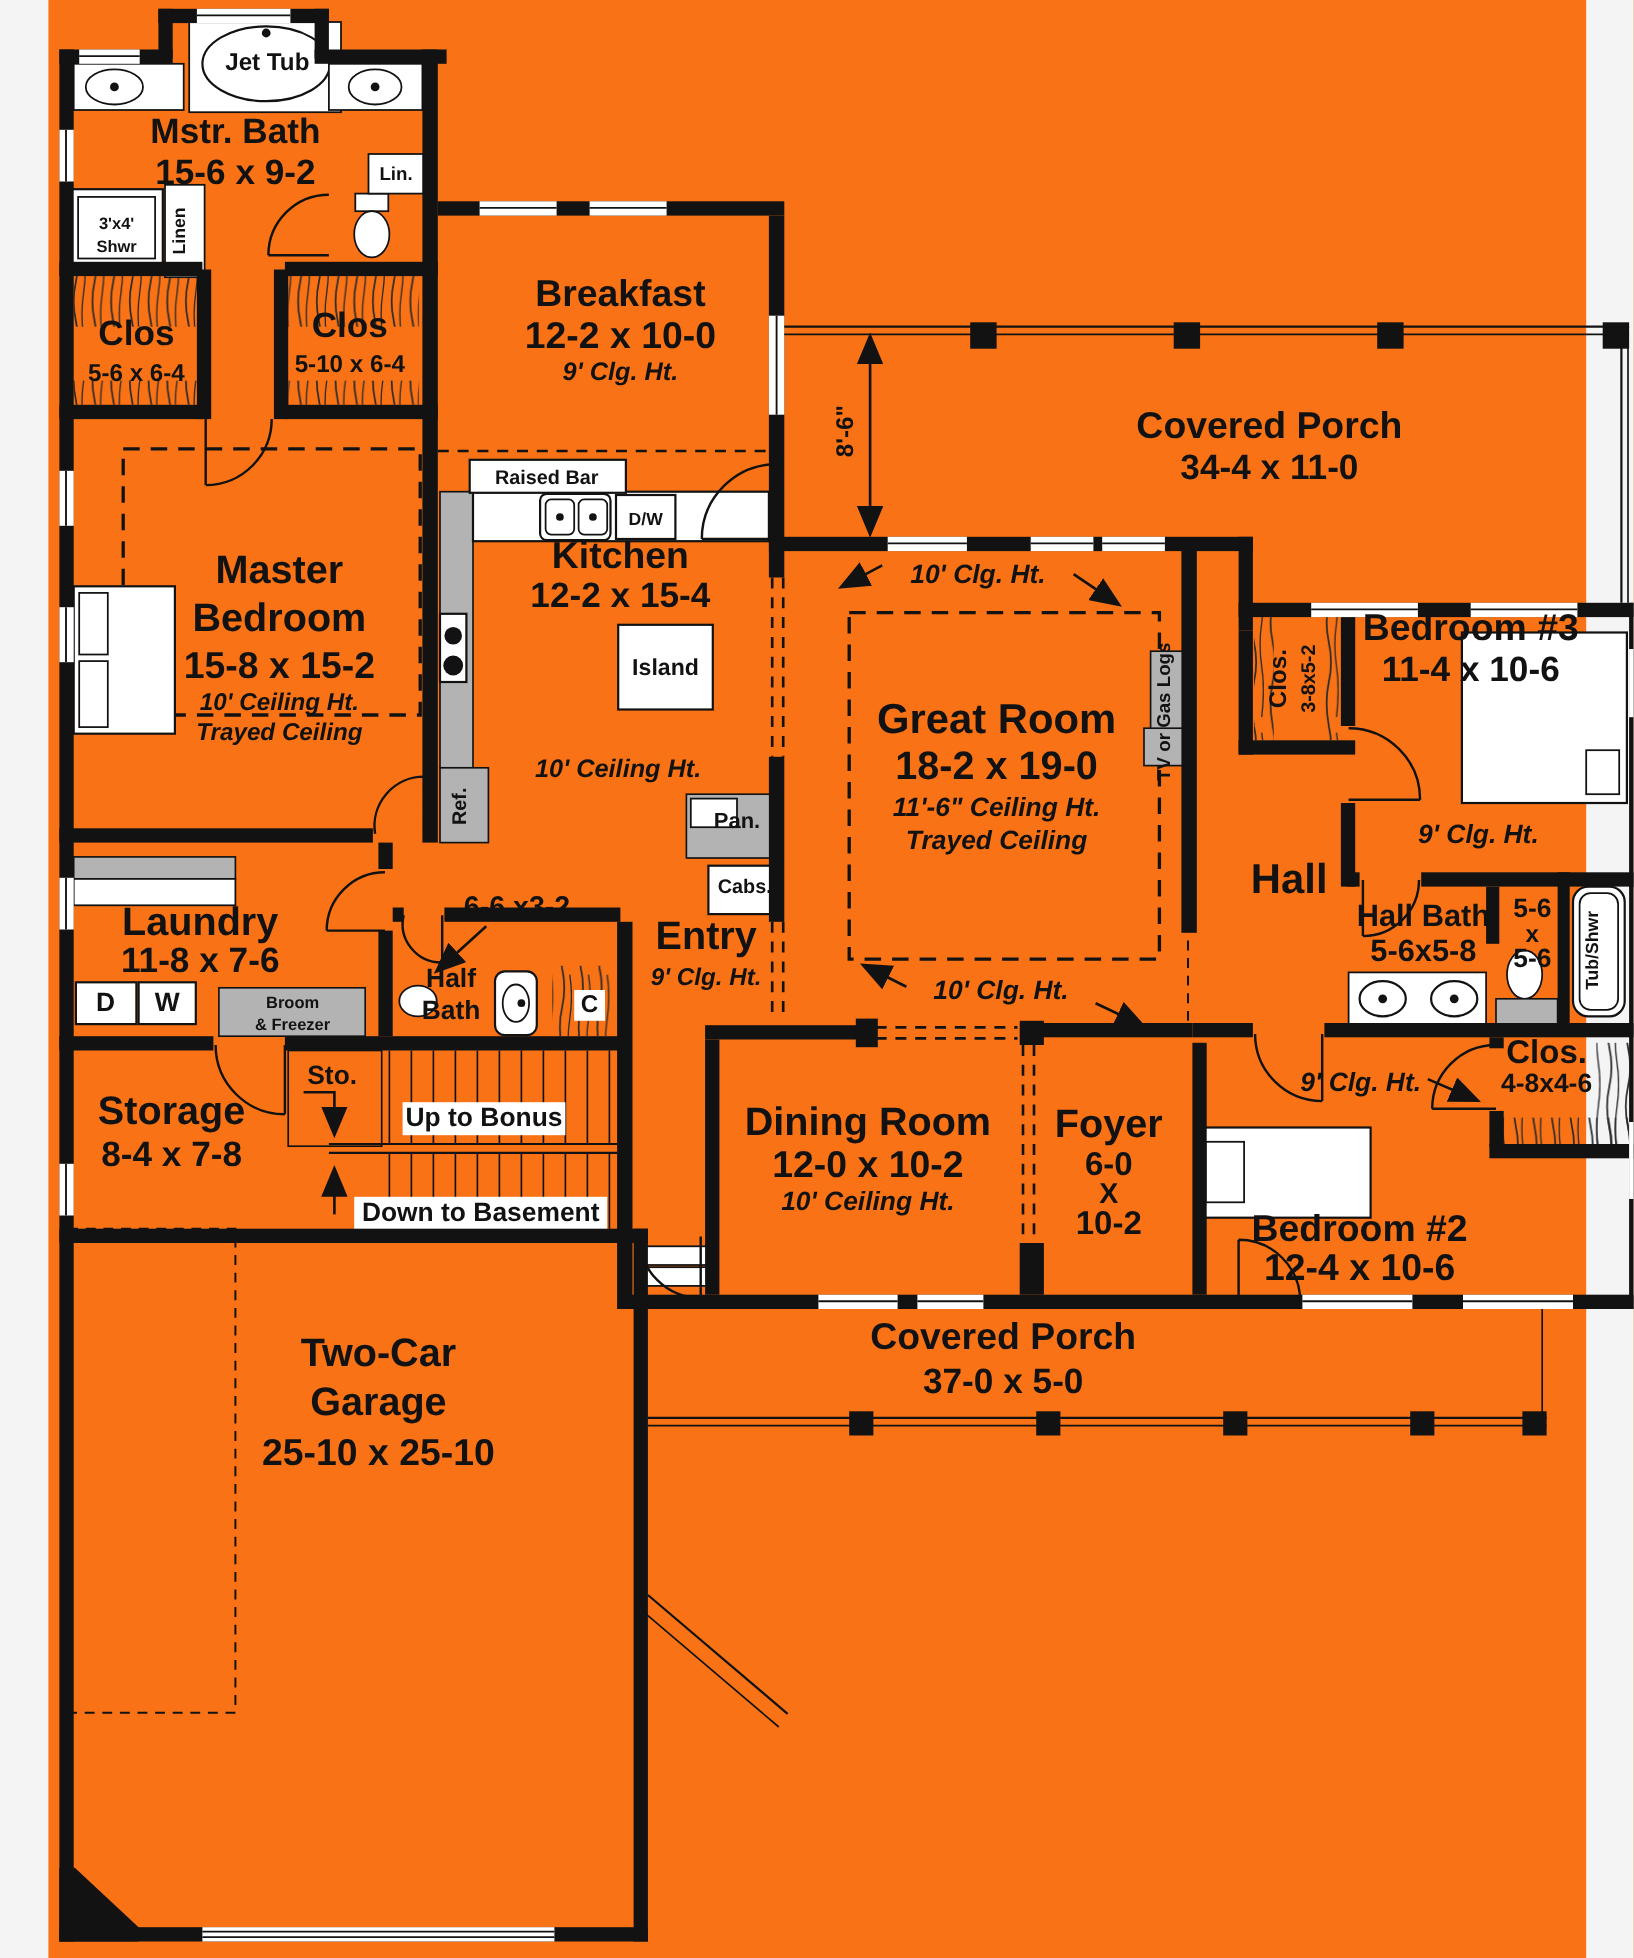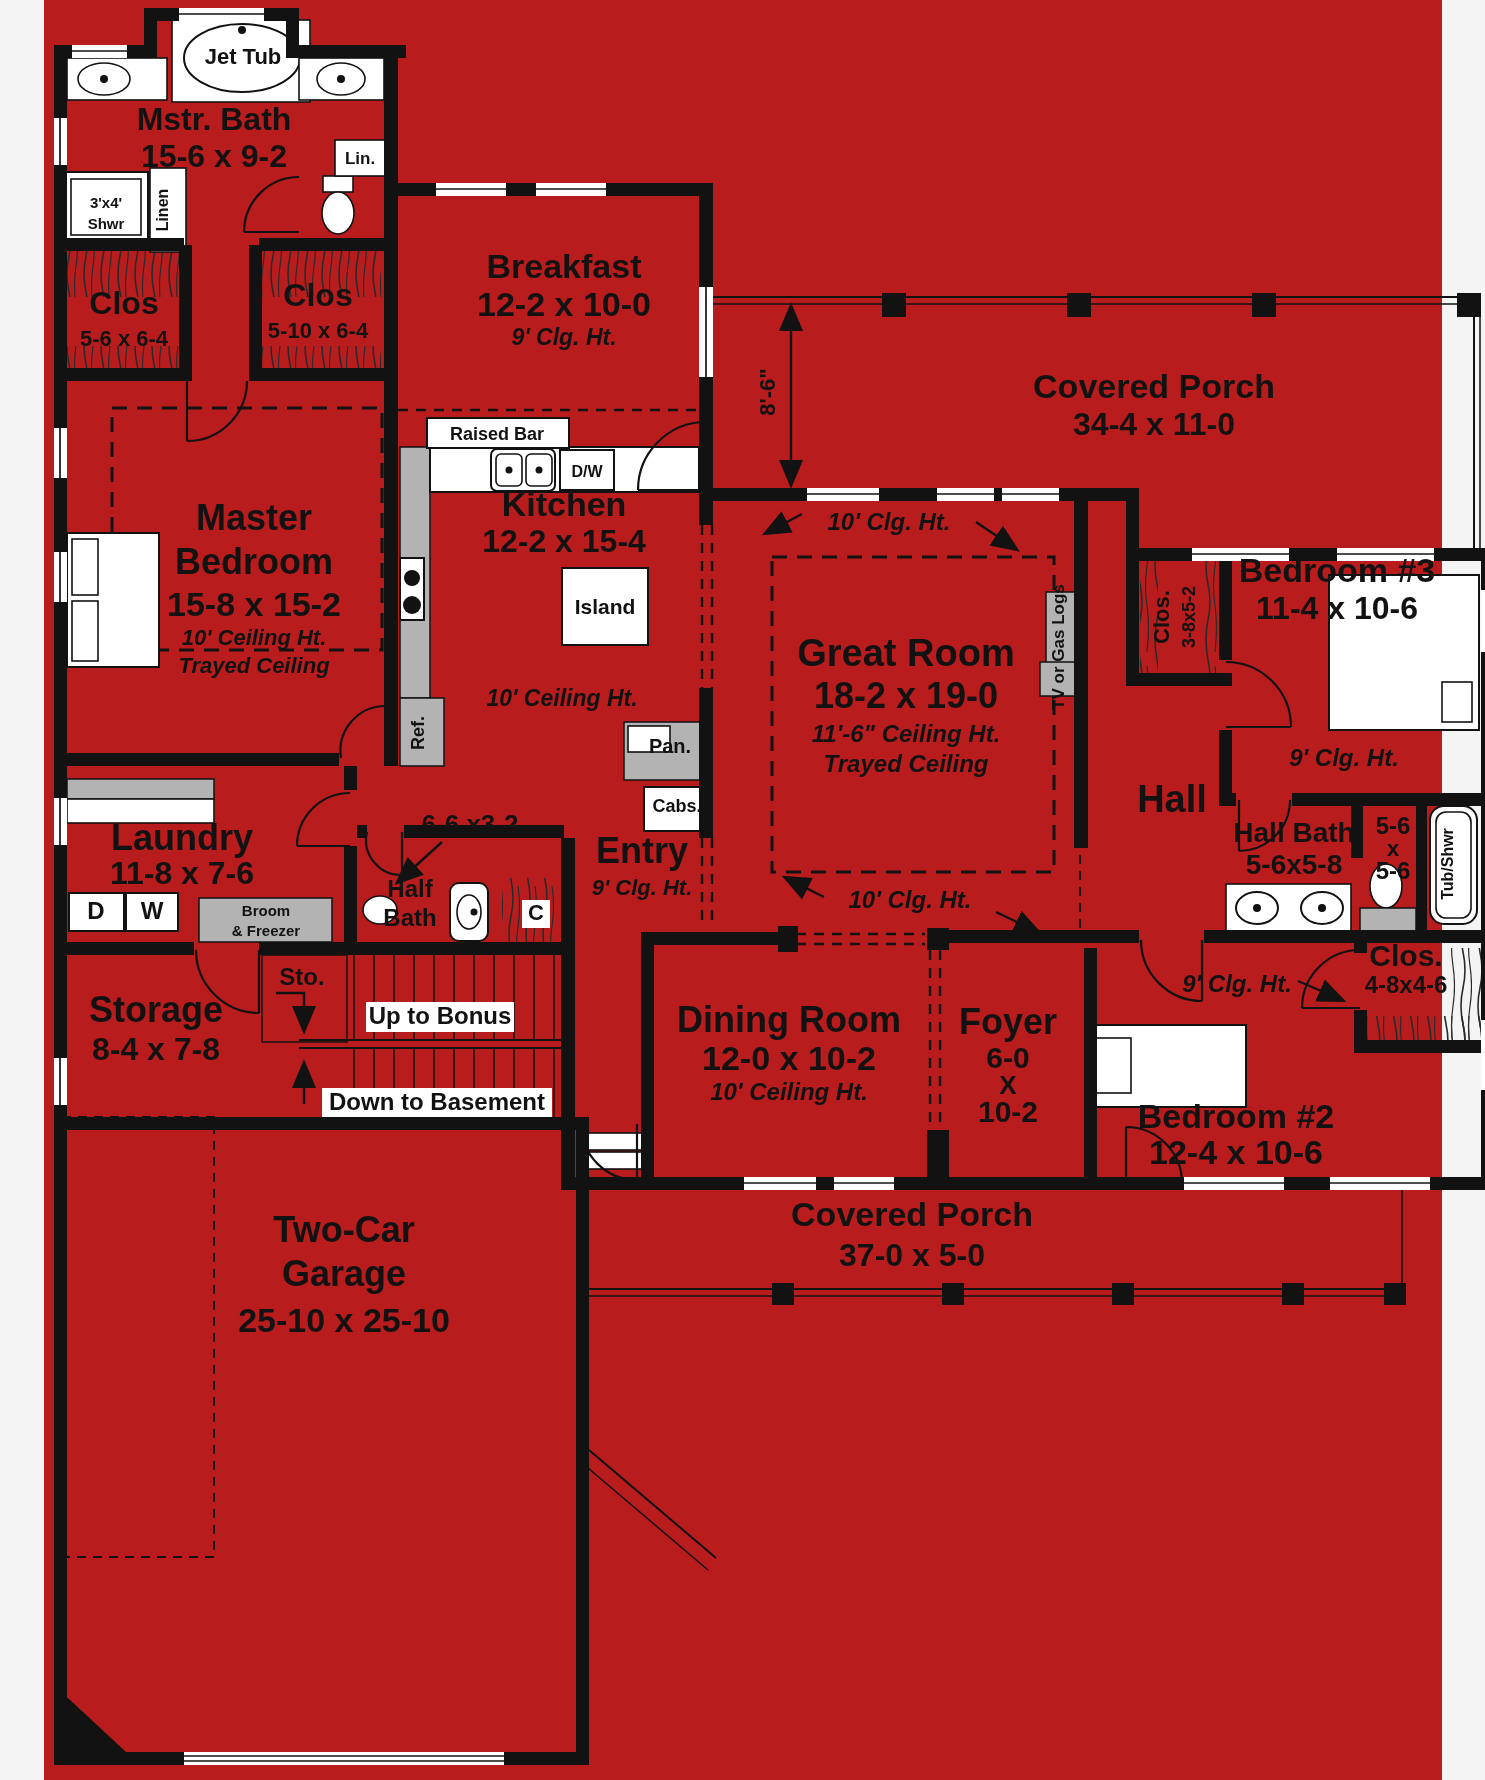--- a/index.html
+++ b/index.html
@@ -1,16 +1,16 @@
 <!DOCTYPE html>
 <html><head>
 <meta charset="utf-8">
 <style>
   html,body{margin:0;padding:0;background:#f4f4f4;}
-  #page{width:1398px;height:1780px;background:#b91c1c;position:relative;margin:0 auto;}
+  #page{width:1398px;height:1780px;background:#f97316;position:relative;margin:0 auto;}
   svg{display:block;}
   .lbl{font-family:"Liberation Sans",sans-serif;font-weight:bold;fill:#121212;text-anchor:middle;}
   .it{font-style:italic;}
   .w{fill:#121212;}
   .thin{stroke:#121212;stroke-width:2;fill:none;}
   .thin15{stroke:#121212;stroke-width:1.5;fill:none;}
   .fix{fill:#ffffff;stroke:#121212;stroke-width:2;}
   .fix15{fill:#ffffff;stroke:#121212;stroke-width:1.6;}
   .gray{fill:#b3b3b3;stroke:#121212;stroke-width:1.5;}
   .dash{stroke:#121212;stroke-width:3;stroke-dasharray:15 10;fill:none;}

